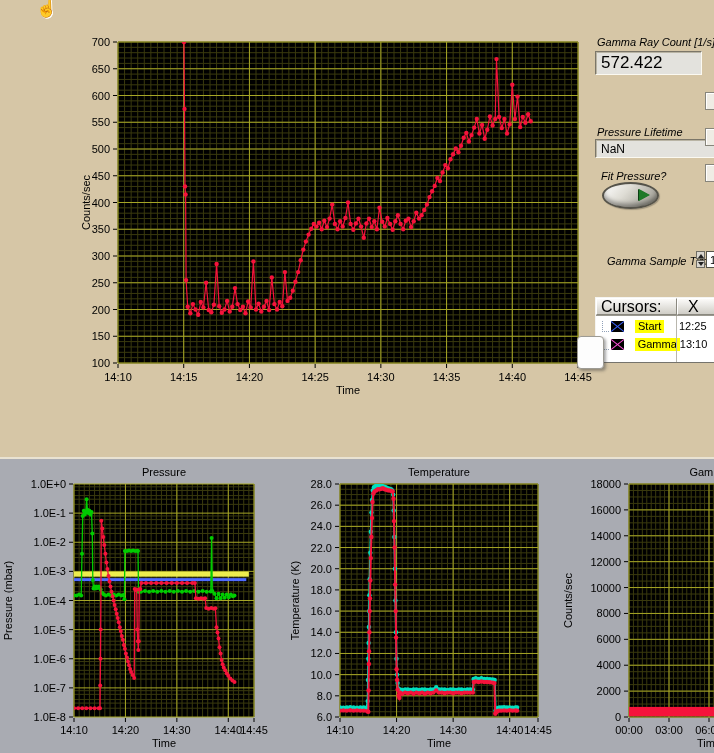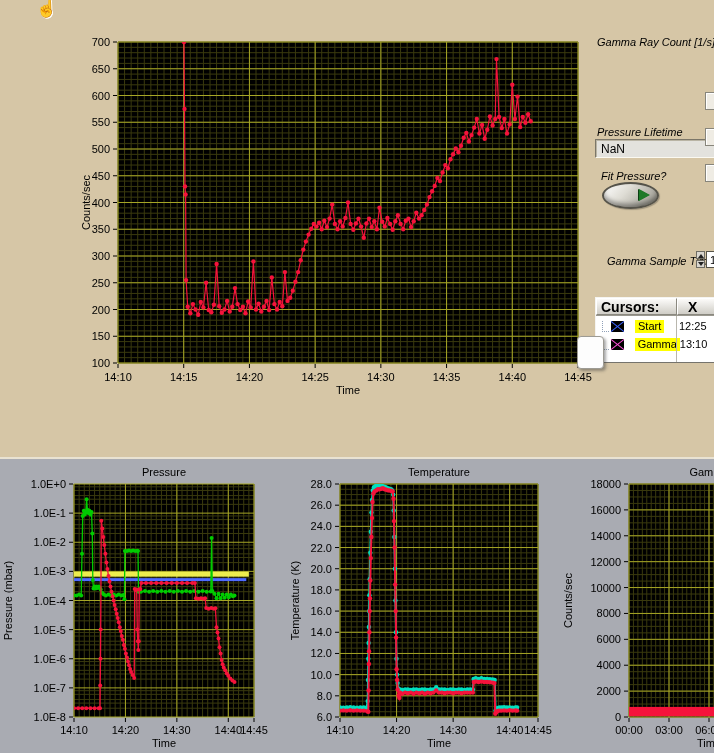--- a/index.html
+++ b/index.html
@@ -55,21 +55,21 @@
   }
 
   .cursor-panel{
     position:absolute;left:595px;top:297px;width:125px;height:65px;
     background:#d7d5cf;border:1px solid;border-color:#f5f4f1 #87857e #87857e #f5f4f1;
     box-shadow:1px 1px 0 #75736c;box-sizing:border-box;
   }
   .cursor-header{display:flex;height:17px;}
   .ch-cell{
     background:linear-gradient(#fcfbf9,#cfcdc6);border:1px solid;border-color:#ffffff #8a887f #8a887f #ffffff;
-    box-sizing:border-box;font-size:14px;font-weight:bold;color:#000;display:flex;align-items:center;
+    box-sizing:border-box;font-size:16px;font-weight:normal;color:#000;display:flex;align-items:center;
   }
   .ch-name{width:81px;padding-left:4px;}
   .ch-x{flex:1;padding-left:10px;}
   .cursor-list{position:relative;background:#fff;height:46px;border-top:1px solid #9a988f;overflow:hidden;}
   .cursor-list::after{content:"";position:absolute;left:80px;top:0;bottom:0;width:1px;background:#b9b7ae;}
   .cursor-row{display:flex;align-items:center;height:16px;padding-top:2px;}
   .tree-line{width:6px;height:10px;margin-left:6px;border-left:1px dotted #8fa0b8;border-bottom:1px dotted #8fa0b8;}
   .cur-icon{position:relative;width:13px;height:11px;background:#000;display:inline-block;margin-left:2px;overflow:hidden;}
   .cur-icon i,.cur-icon b{position:absolute;left:-2px;top:5px;width:17px;height:1px;background:currentColor;display:block;}
   .cur-icon i{transform:rotate(38deg);}
@@ -1226,20 +1226,23 @@
         </g>
         <text x="709" y="476" text-anchor="middle">Gamma</text>
         <text x="709" y="747" text-anchor="middle">Time</text>
         <text x="572" y="600.5" text-anchor="middle" transform="rotate(-90 572 600.5)">Counts/sec</text>
       </g>
     </svg>
 
   <div class="hand">☝</div>
 
   <div class="ctl-label" style="left:597px;top:36px">Gamma Ray Count [1/s]</div>
+  <div class="lv-display big" style="left:595px;top:51px;width:107px;height:24px">
+    <span>572.422</span>
+  </div>
 
   <div class="ctl-label" style="left:597px;top:126px">Pressure Lifetime</div>
   <div class="lv-display small" style="left:595px;top:139px;width:124px;height:19px">
     <span>NaN</span>
   </div>
 
   <div class="ctl-label" style="left:601px;top:170px">Fit Pressure?</div>
   <div class="fit-btn" style="left:602px;top:182px">
     <span class="fit-arrow"></span>
   </div>

